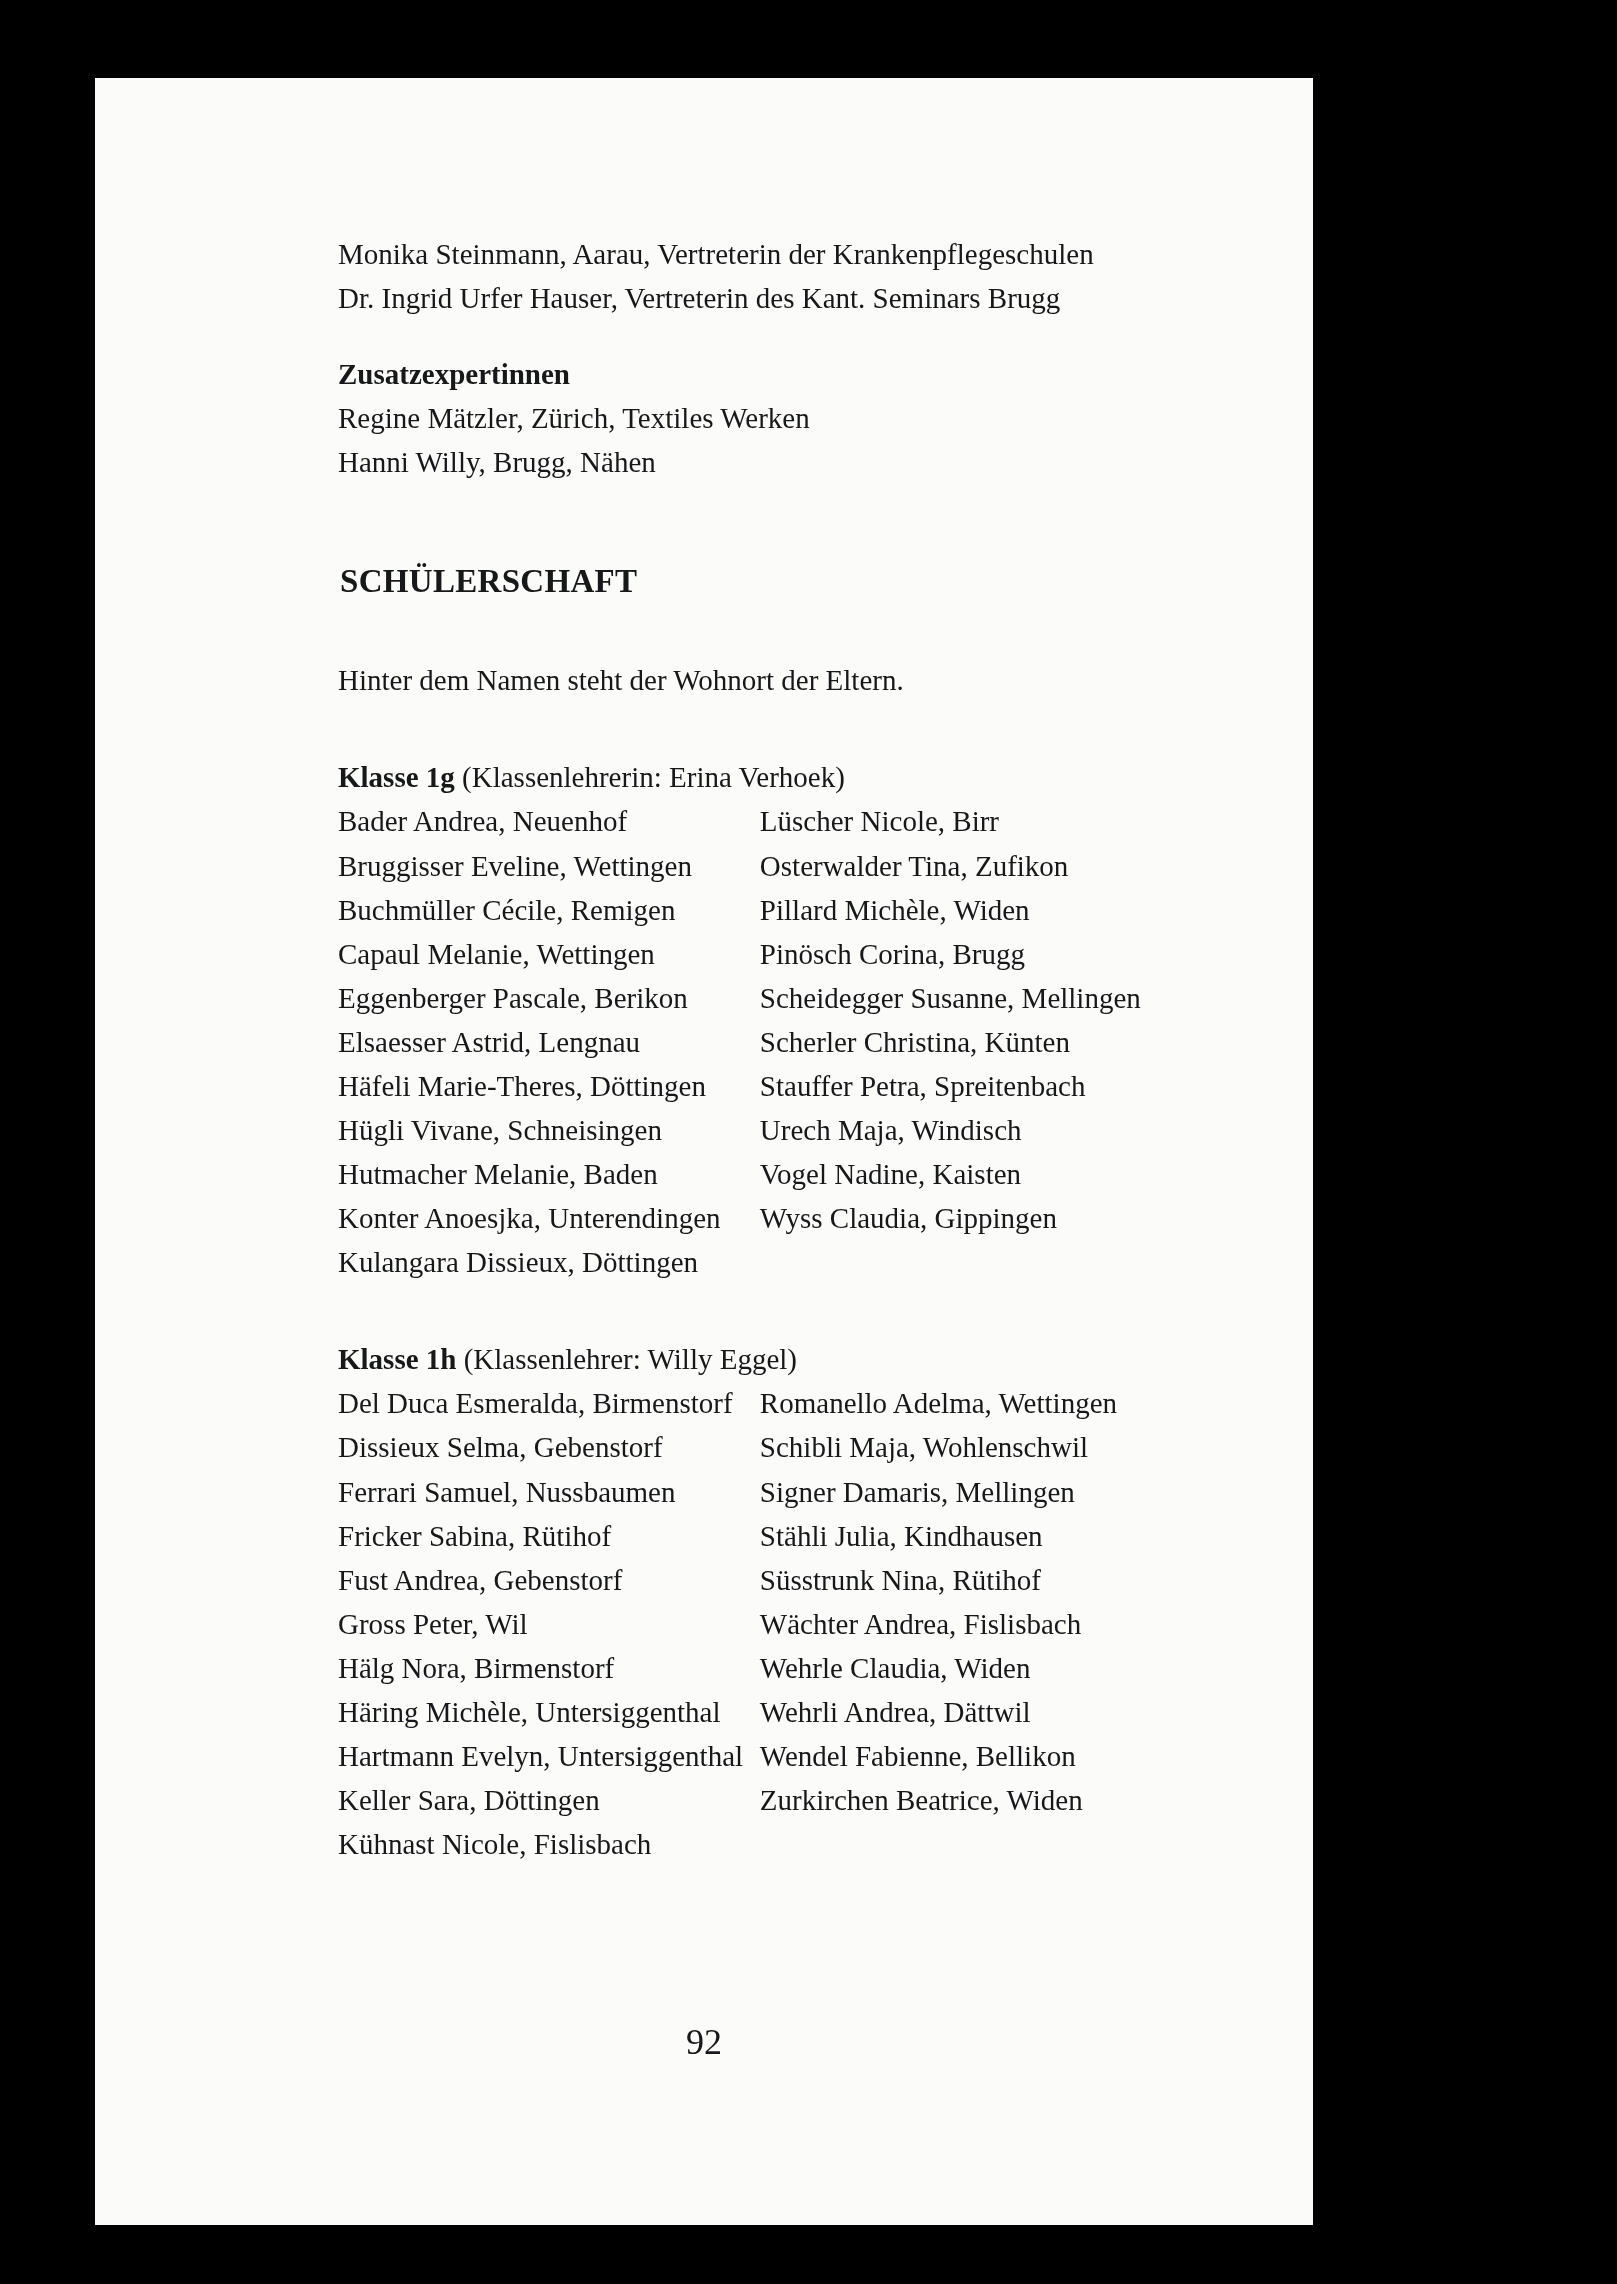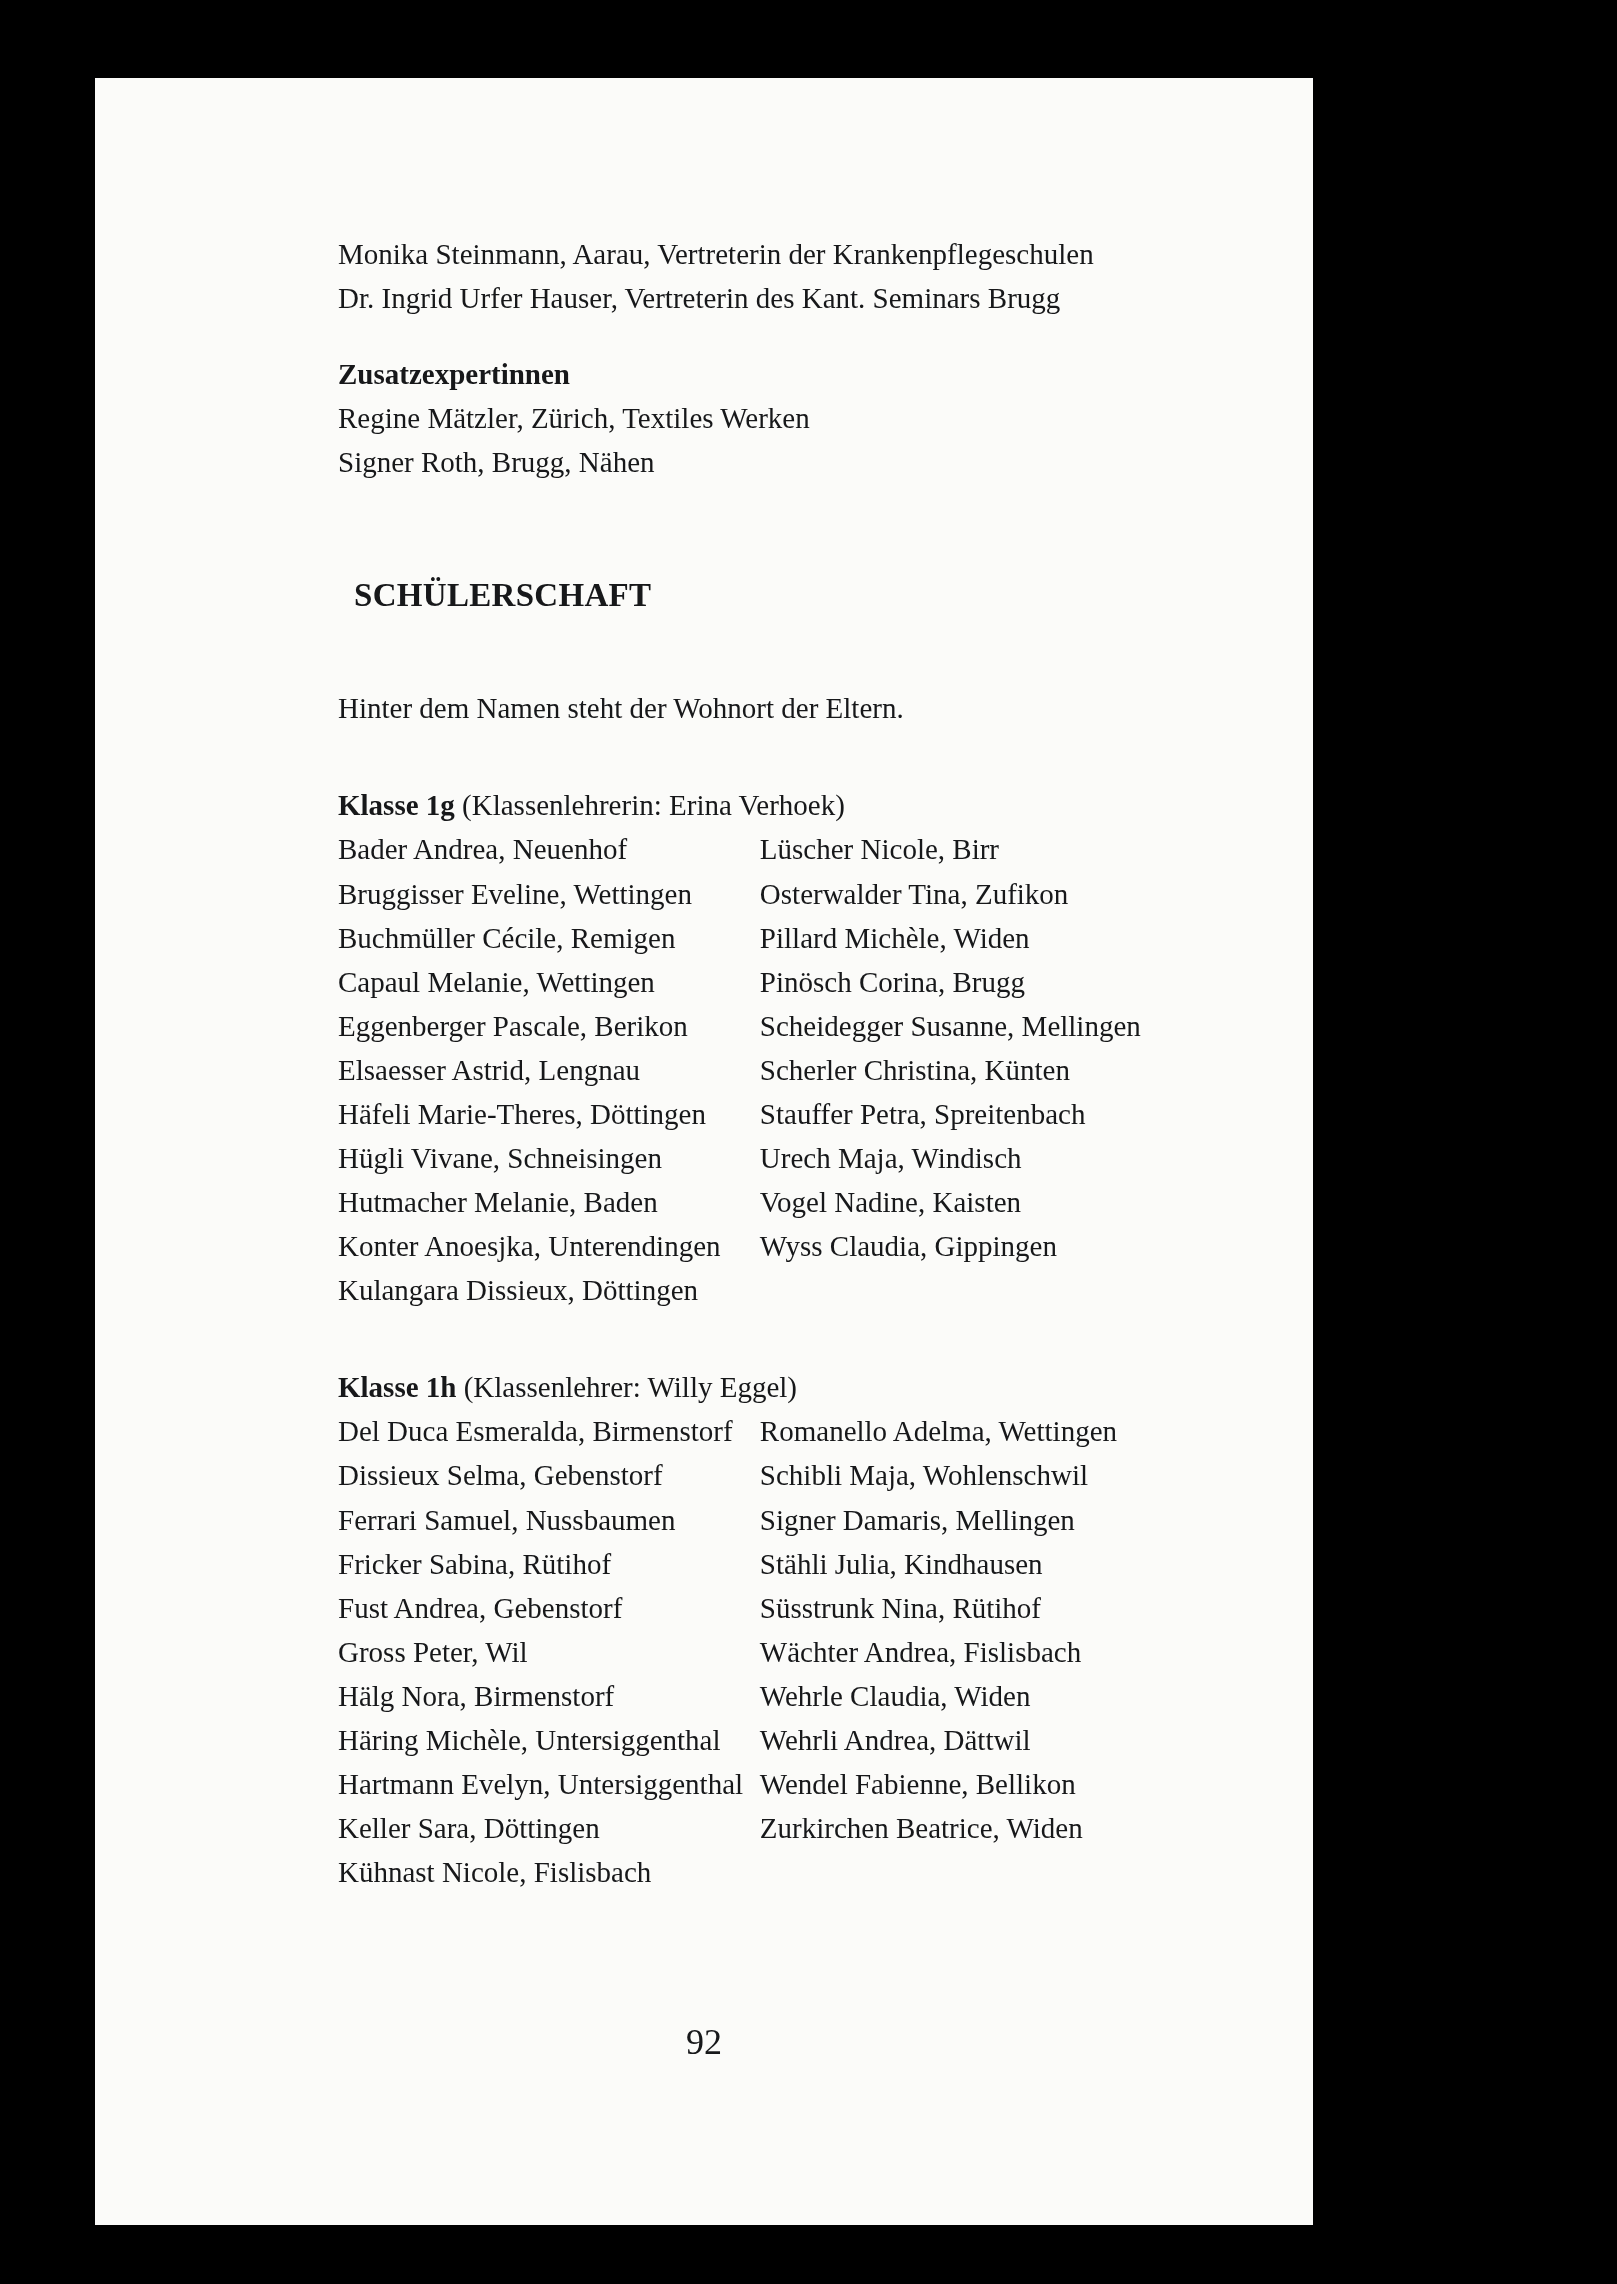--- a/index.html
+++ b/index.html
@@ -37,21 +37,21 @@
   .gap-lg { height: 53px; }
   .gap-md { height: 32px; }
   .gap-xl { height: 74px; }
   .bold {
     font-weight: bold;
   }
   h1.section-title {
     font-size: 33px;
     font-weight: bold;
     letter-spacing: 0.3px;
-    margin: 16px;
+    margin: 2px;
     line-height: 1.3;
   }
   .class-head {
     margin: 0;
     white-space: pre;
   }
   .class-head .bold {
     font-weight: bold;
   }
   .two-col {
@@ -90,21 +90,21 @@
     <div class="block">
       <div class="line">Monika Steinmann, Aarau, Vertreterin der Krankenpflegeschulen</div>
       <div class="line">Dr. Ingrid Urfer Hauser, Vertreterin des Kant. Seminars Brugg</div>
     </div>
 
     <div class="gap-md"></div>
 
     <div class="block">
       <div class="line bold">Zusatzexpertinnen</div>
       <div class="line">Regine Mätzler, Zürich, Textiles Werken</div>
-      <div class="line">Signer Roth, Brugg, Nähen</div>
+      <div class="line">Hanni Willy, Brugg, Nähen</div>
     </div>
 
     <div class="gap-xl"></div>
 
     <h1 class="section-title">SCHÜLERSCHAFT</h1>
 
     <div class="gap-lg"></div>
 
     <div class="line">Hinter dem Namen steht der Wohnort der Eltern.</div>
 

